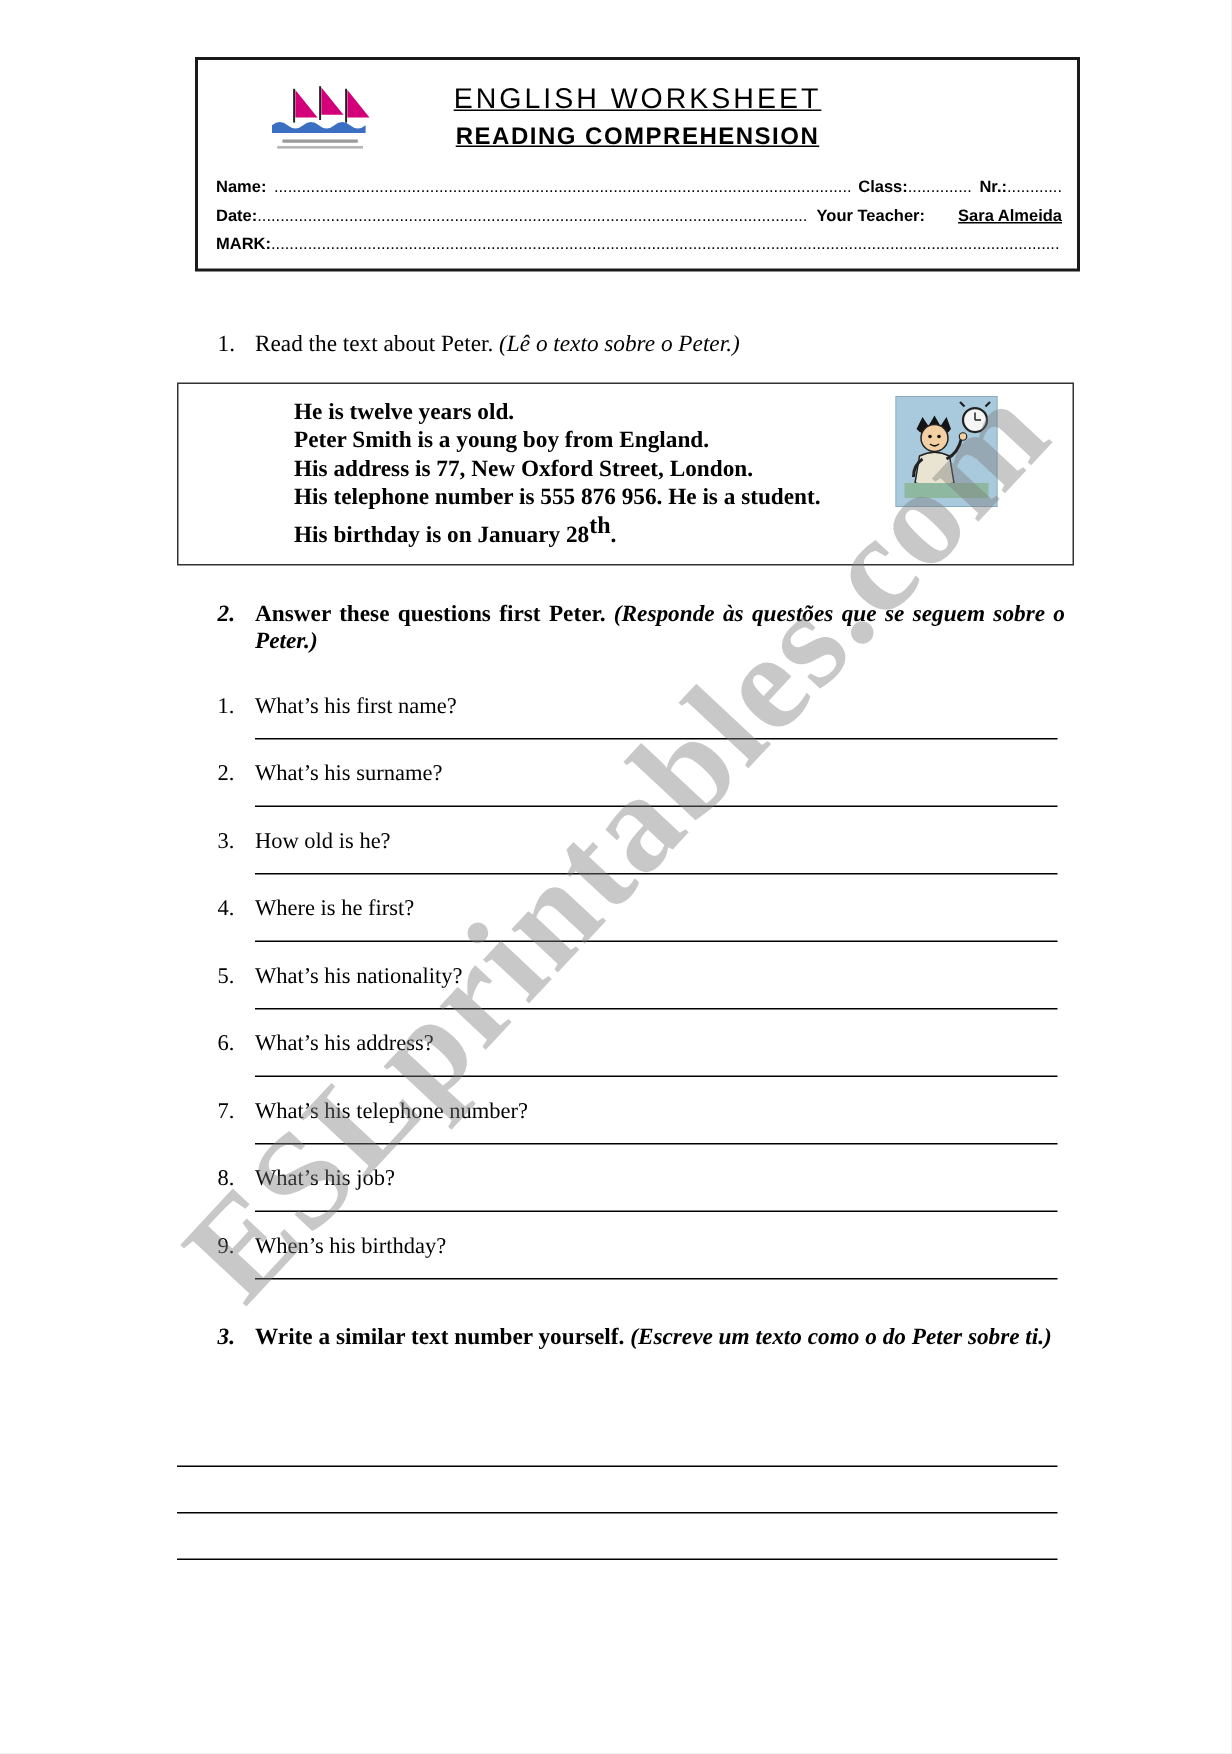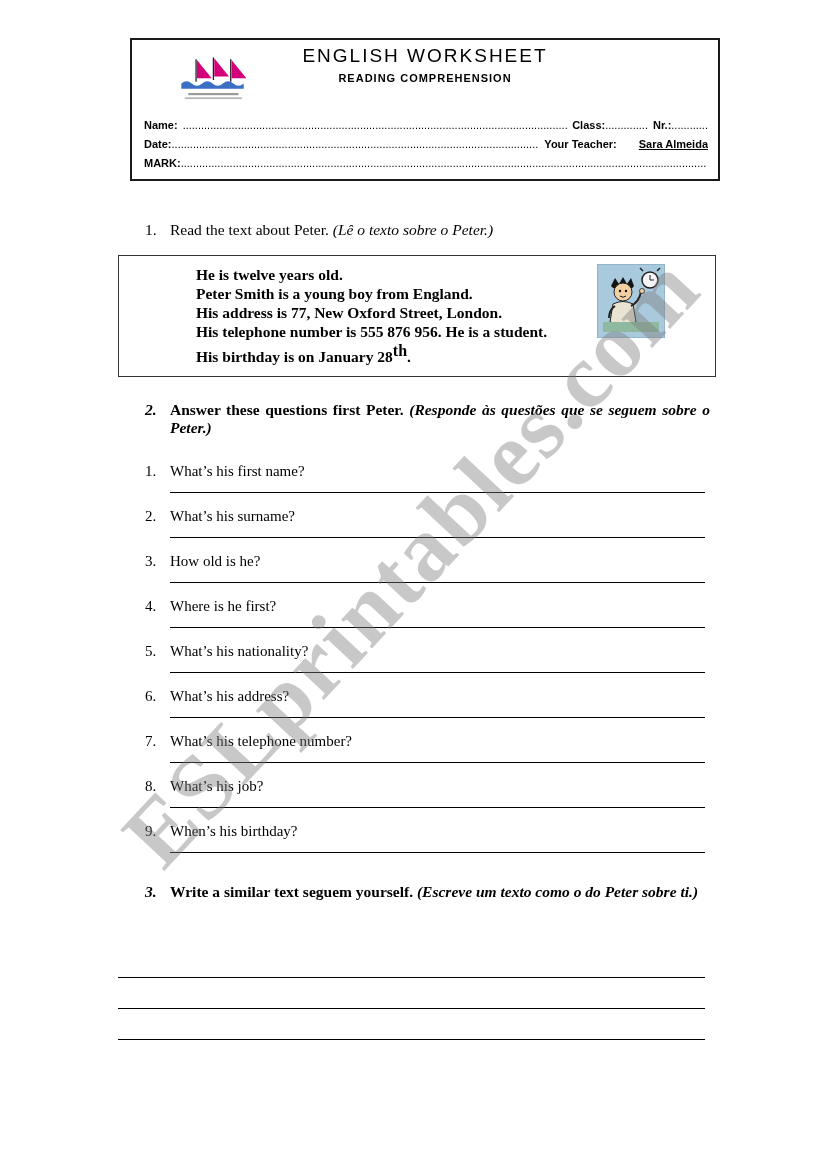--- a/index.html
+++ b/index.html
@@ -19,23 +19,23 @@
     z-index:9; pointer-events:none;
   }
 
   
   .header-box {
     position:relative; margin:38px 0 0 130px; width:586px;
     border:2px solid #1a1a1a; padding:0 0 10px 0; background:transparent;
   }
   .header-top { position:relative; height:72px; }
   .logo { position:absolute; left:38px; top:14px; width:92px; height:52px; }
-  .titles { text-align:center; padding-top:5px; font-family:"Liberation Sans", sans-serif; }
+  .titles { text-align:center; padding-top:16px; font-family:"Liberation Sans", sans-serif;text-decoration:underline; }
   .title { font-size:19px; letter-spacing:2px; }
-  .subtitle { font-size:11px; font-weight:bold; letter-spacing:1px; margin-top:5px; }
+  .subtitle { font-size:16px; font-weight:bold; letter-spacing:1px; margin-top:5px; }
 
   .field-line {
     display:flex; align-items:flex-end;
     font-family:"Liberation Sans", sans-serif; font-weight:bold; font-size:11px;
     margin:7px 10px 0 12px; white-space:nowrap; overflow:hidden;
   }
   .field-line .lbl { flex:0 0 auto; }
   .dots-fill { flex:1 1 20px; overflow:hidden; white-space:nowrap; font-weight:normal; }
   .dots-fixed { flex:0 1 auto; overflow:hidden; white-space:nowrap; font-weight:normal; }
   .teacher-name { text-decoration:underline; margin-left:22px; }
@@ -242,21 +242,21 @@
         <span class="q-text">When’s his birthday?</span>
       </div>
       <div class="answer-line"></div>
     </div>
 
   </div>
 
   <div class="section sec3">
     <span class="sec-num">3.</span>
     <span class="sec-body">
-      <span>Write a similar text seguem yourself.</span>
+      <span>Write a similar text number yourself.</span>
       <span class="sec-trans">(Escreve um texto como o do Peter sobre ti.)</span>
     </span>
   </div>
 
   <div class="write-lines">
     <div class="write-line"></div>
     <div class="write-line"></div>
     <div class="write-line"></div>
   </div>
 

